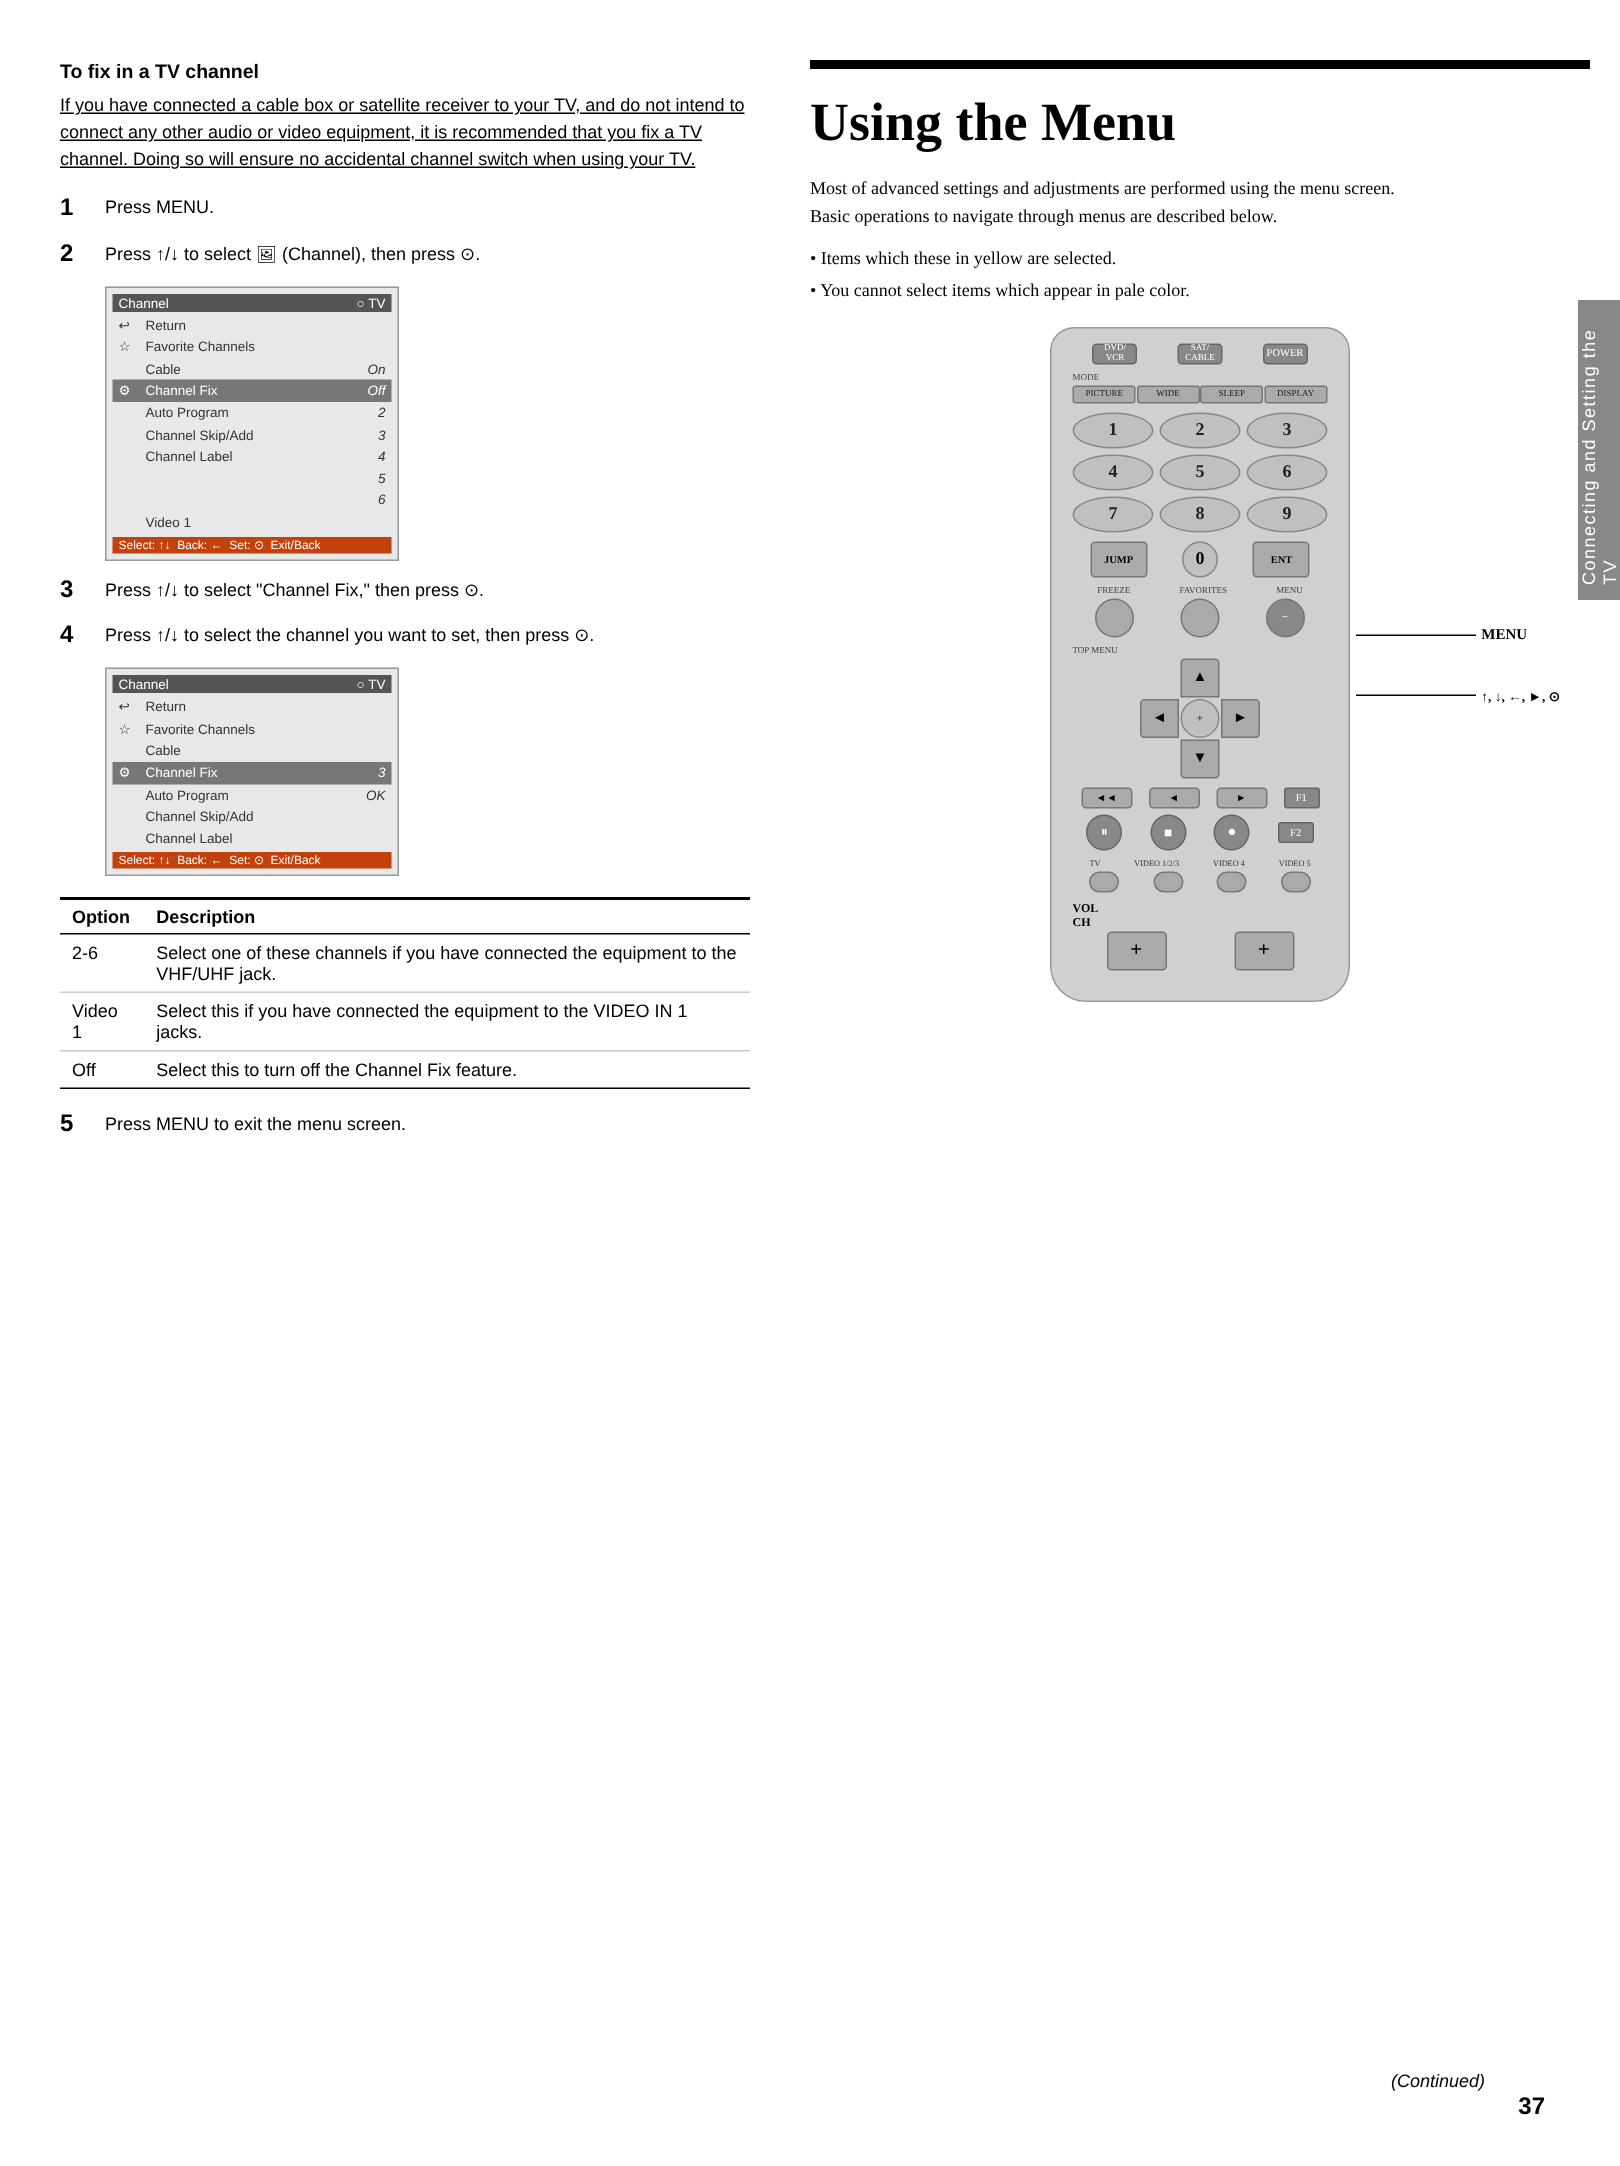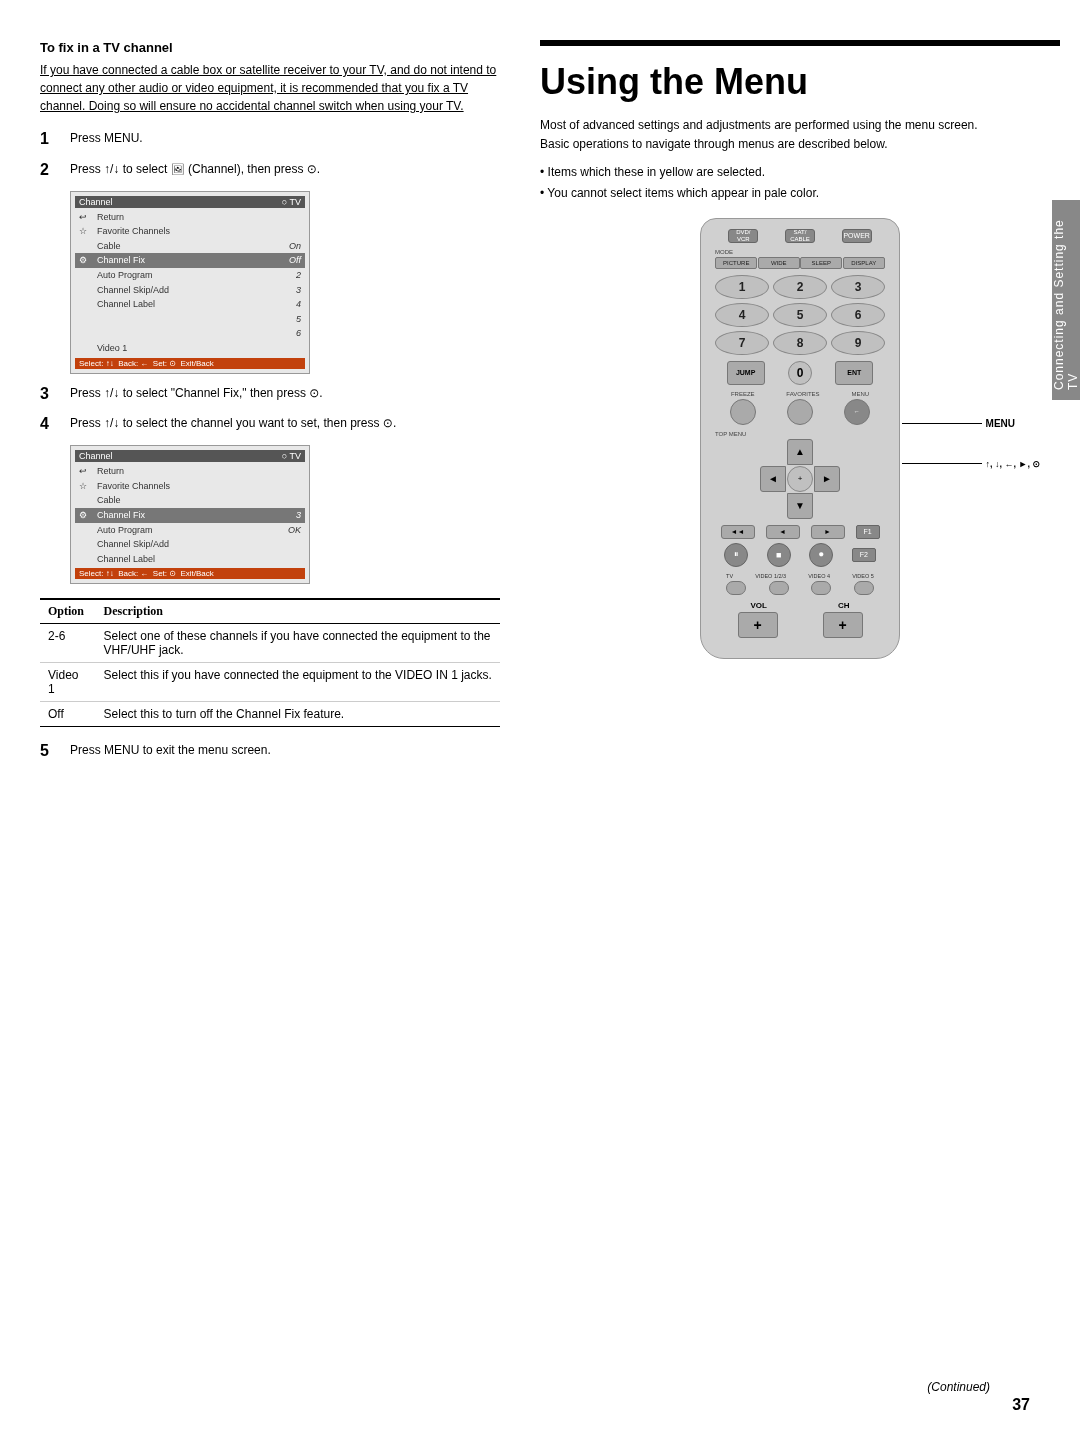--- a/index.html
+++ b/index.html
@@ -38,20 +38,21 @@
       align-items: center;
       justify-content: center;
     }
     .left-column {
       flex: 0 0 490px;
       padding-right: 30px;
     }
     .right-column {
       flex: 1;
       padding-left: 10px;
+      font-family: Liberation Serif, serif;
     }
     
     .section-title {
       font-weight: bold;
       font-size: 13px;
       margin-bottom: 6px;
     }
     .section-intro {
       font-size: 12px;
       line-height: 1.5;
@@ -71,21 +72,21 @@
       line-height: 1.3;
     }
     .step-text {
       font-size: 12px;
       line-height: 1.5;
       flex: 1;
     }
     .screen-image {
       border: 1px solid #999;
       background: #e8e8e8;
-      width: 240px;
+      width: 196px;
       margin: 6px 0 10px 30px;
       padding: 4px;
       font-size: 9px;
       color: #333;
     }
     .screen-image .screen-title-bar {
       background: #555;
       color: #fff;
       padding: 1px 4px;
       font-size: 9px;
@@ -130,21 +131,20 @@
       border-collapse: collapse;
       margin: 14px 0;
       font-size: 12px;
     }
     .options-table th {
       text-align: left;
       font-weight: bold;
       border-top: 2px solid #000;
       border-bottom: 1px solid #000;
       padding: 4px 8px;
-      font-family: Liberation Serif, serif;
     }
     .options-table td {
       padding: 5px 8px;
       vertical-align: top;
       border-bottom: 1px solid #ccc;
     }
     .options-table tr:last-child td {
       border-bottom: 1px solid #000;
     }
     .notes-section {
@@ -422,20 +422,21 @@
       display: flex;
       align-items: center;
       justify-content: center;
     }
     .remote-vol-ch-row {
       display: flex;
       justify-content: space-around;
       margin-bottom: 2px;
       font-size: 8px;
       font-weight: bold;
+      flex-direction: column;
     }
     .remote-plus-btns {
       display: flex;
       justify-content: space-around;
     }
     .remote-plus-btn {
       width: 40px;
       height: 26px;
       background: #aaa;
       border-radius: 3px;

